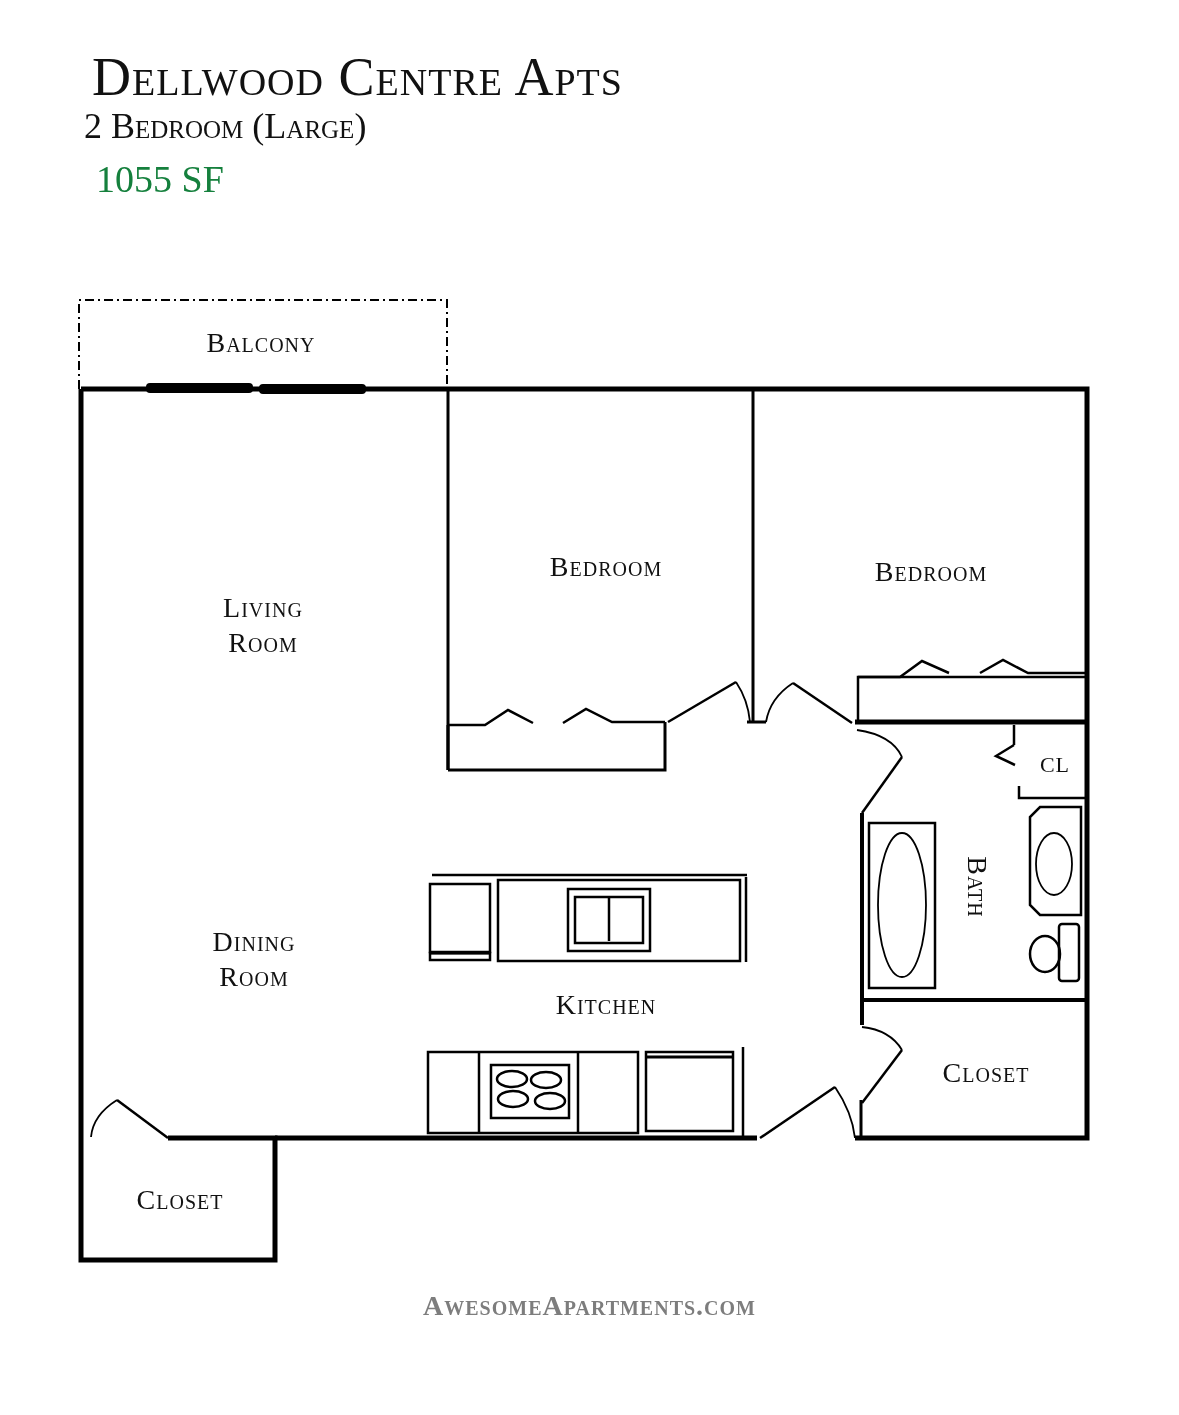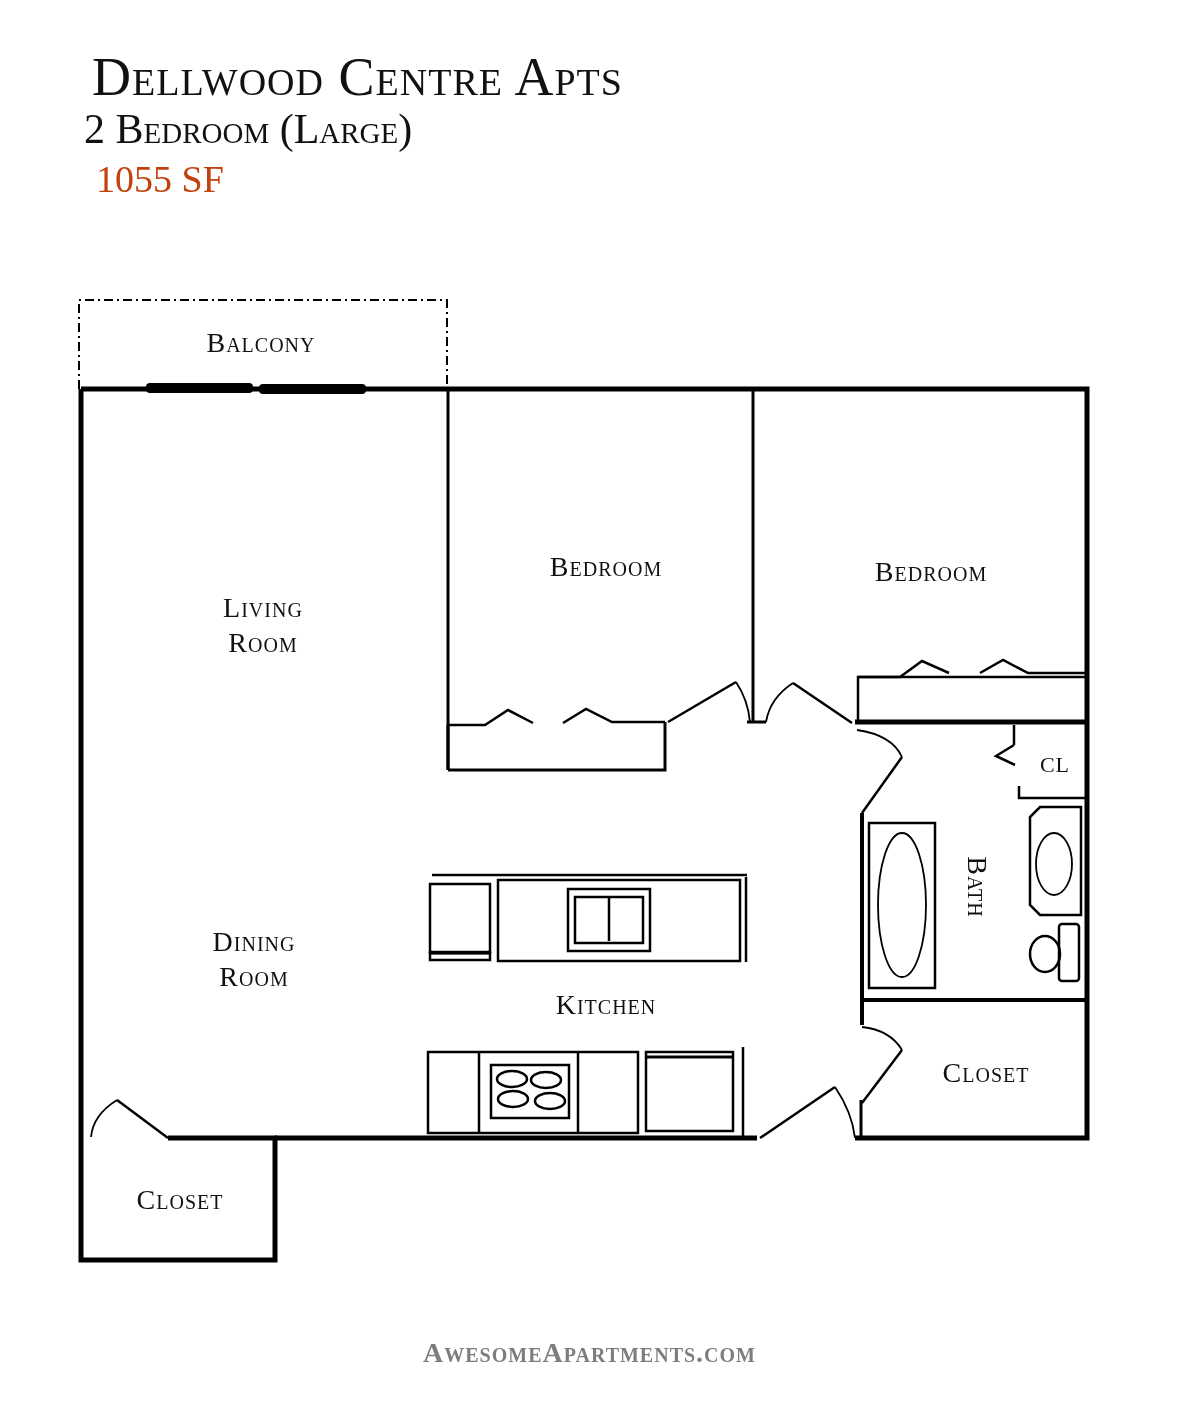--- a/index.html
+++ b/index.html
@@ -1,20 +1,20 @@
 <!DOCTYPE html>
 <html><head>
   <meta charset="utf-8">
   <style>
     html, body { margin: 0; padding: 0; background: #ffffff; }
     body { width: 1179px; height: 1415px; position: relative; overflow: hidden; }
     .title { position: absolute; left: 84px; top: 42px; font-family: "Liberation Serif", serif; font-size: 54px; font-variant: small-caps; letter-spacing: 1px; color: #111; margin: 8px; line-height: 1; }
-    .subtitle { position: absolute; left: 84px; top: 108px; font-family: "Liberation Serif", serif; font-size: 42px; font-variant: small-caps; color: #111; line-height: 1; }
-    .area { position: absolute; left: 96px; top: 160px; font-family: "Liberation Serif", serif; font-size: 38px; color: #c2410c; line-height: 1; }
-    .footer { position: absolute; left: 0; width: 1179px; top: 1290px; text-align: center; font-family: "Liberation Serif", serif; font-size: 28px; font-weight: bold; font-variant: small-caps; color: #7d7d7d; letter-spacing: 1px; margin-top: 47px; }
+    .subtitle { position: absolute; left: 84px; top: 108px; font-family: "Liberation Serif", serif; font-size: 36px; font-variant: small-caps; color: #111; line-height: 1; }
+    .area { position: absolute; left: 96px; top: 160px; font-family: "Liberation Serif", serif; font-size: 38px; color: #15803d; line-height: 1; }
+    .footer { position: absolute; left: 0; width: 1179px; top: 1290px; text-align: center; font-family: "Liberation Serif", serif; font-size: 28px; font-weight: bold; font-variant: small-caps; color: #7d7d7d; letter-spacing: 1px; }
     svg { position: absolute; left: 0; top: 0; }
     .lbl { font-family: "Liberation Serif", serif; font-size: 28px; font-variant: small-caps; fill: #111; letter-spacing: 1px; }
     .wall { stroke: #000; stroke-width: 5; fill: none; }
     .thin { stroke: #000; stroke-width: 2.5; fill: none; }
     .hair { stroke: #000; stroke-width: 1.8; fill: none; }
   </style>
 </head>
 <body>
 
 <div class="title">Dellwood Centre Apts</div>

